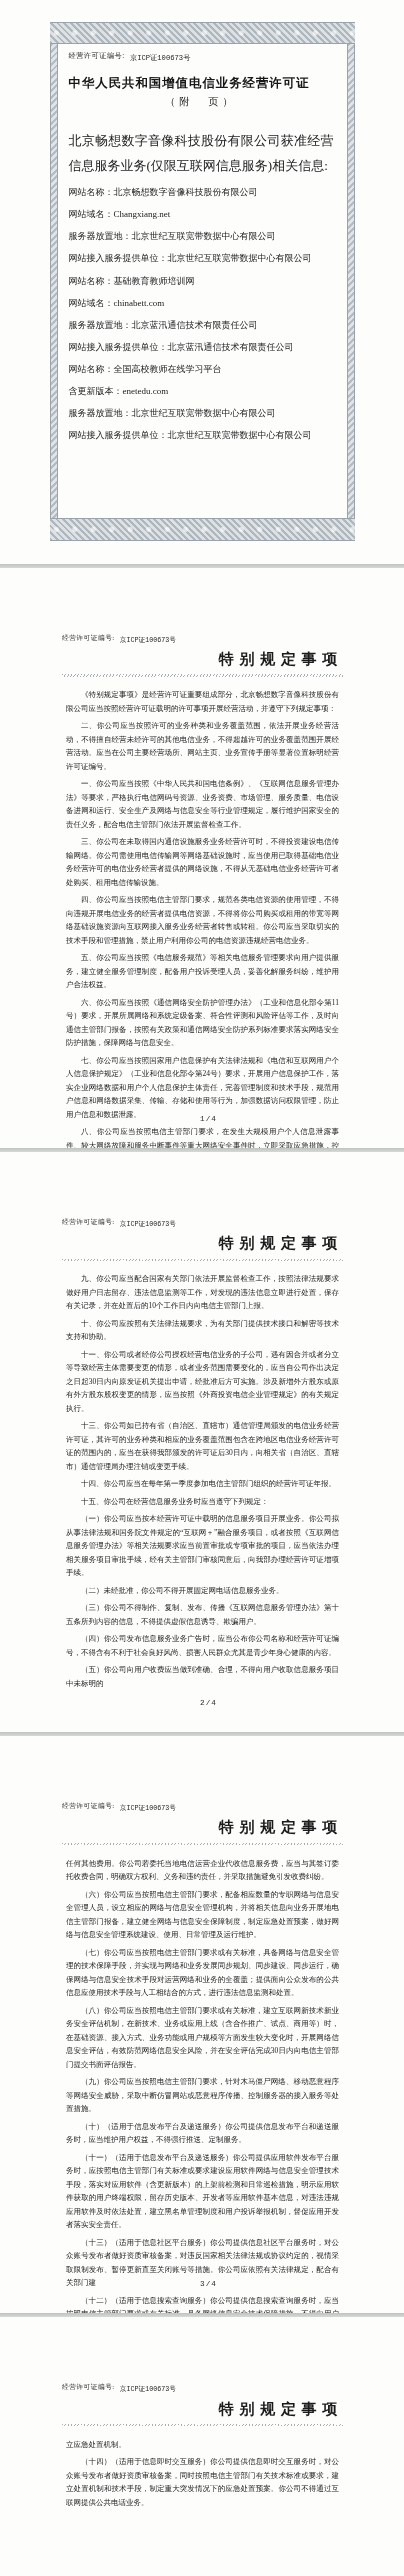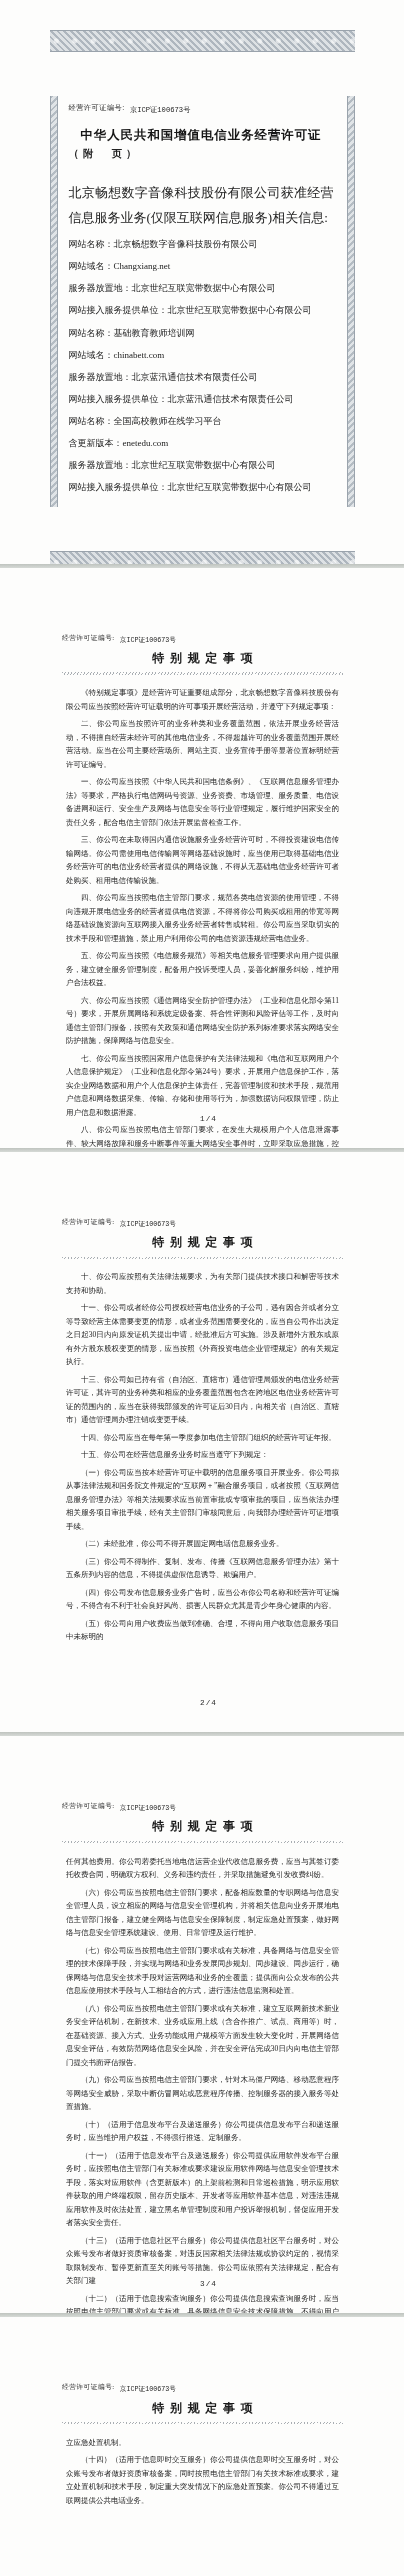--- a/index.html
+++ b/index.html
@@ -6,47 +6,47 @@
   .scan{width:405px;margin:0 auto;background:#fcfcfb;font-family:"Liberation Serif","DejaVu Serif",serif;color:#222;}
   .sheet{position:relative;background:#fdfdfc;overflow:hidden;box-sizing:border-box;}
   .sheet-1{height:564px;padding-top:21.6px;display:flex;flex-direction:column;}
   .sheet-2{height:580px;}
   .sheet-3{height:580px;}
   .sheet-4{height:577px;}
   .sheet-5{height:556px;}
   .page-sep{height:4.1px;background:linear-gradient(#bfc4bf,#d6dad6);}
 
   
-  .cert-frame{margin:8px 50px;display:flex;flex-direction:column;flex:1;gap:44px;}
+  .cert-frame{margin:0 50px;display:flex;flex-direction:column;flex:1;}
   .band{height:20.6px;
     background:
       radial-gradient(circle at 6.2px 50%, rgba(255,255,255,.6) 2.1px, rgba(255,255,255,0) 3.1px),
       repeating-linear-gradient(45deg,#aeb6be 0 2.1px,#dde1e4 2.1px 4.6px);
     background-size:18.5px 100%,auto;
     border-top:1px solid #9aa3ac;border-bottom:1px solid #9aa3ac;}
   .frame-mid{flex:1;display:flex;}
   .vband{width:6.2px;
     background:repeating-linear-gradient(135deg,#b4bcc3 0 2.1px,#e0e4e7 2.1px 4.6px);
     border-left:0.5px solid #9aa3ac;border-right:0.5px solid #9aa3ac;}
   .cert-content{flex:1;padding:7.2px 13.4px 5.2px 10.3px;}
   .cert-foot{height:23px;}
 
   .lic-row{font-size:7.2px;color:#1e1e1e;}
   .lic-label{letter-spacing:0.5px;}
   .lic-no{margin-left:5.2px;position:relative;top:2.1px;font-family:"Liberation Mono","DejaVu Sans Mono",monospace;font-size:7.2px;}
-  .cert-title{margin:13.4px 0 3.1px 0;text-align:center;font-size:12.4px;font-weight:bold;letter-spacing:1px;color:#171717;}
-  .cert-sub{font-size:10.3px;font-weight:bold;letter-spacing:4.1px;margin-bottom:20.6px;}
+  .cert-title{margin:13.4px 0 3.1px 0;font-size:12.4px;font-weight:bold;letter-spacing:1px;color:#171717;}
+  .cert-sub{text-align:center;font-size:10.3px;font-weight:normal;letter-spacing:4.1px;margin-bottom:20.6px;}
   .cert-intro{font-size:13px;line-height:1.85;margin:0 0 5.2px 0;text-align:justify;}
   .info-line{font-size:9px;line-height:1.6;margin:7.7px 0;text-align:justify;}
 
   
   .prov{padding:66px 62px 0 62px;}
   .prov .lic-row{font-size:6.7px;}
   .prov .lic-no{font-size:6.7px;top:1.5px;}
-  .prov-title{margin:7.2px 0 5.2px 0;text-align:center;font-size:12px;font-weight:bold;letter-spacing:5.7px;color:#1b1b1b;text-indent:5.7px;}
+  .prov-title{margin:7.2px 0 5.2px 0;text-align:right;font-size:15px;font-weight:bold;letter-spacing:5.7px;color:#1b1b1b;text-indent:5.7px;}
   .wavy{height:2.6px;margin-bottom:11.3px;
     background:repeating-linear-gradient(120deg,#9aa0a6 0 0.8px,rgba(255,255,255,0) 0.8px 2.8px);
     opacity:.85;}
   .prov-body{font-size:7.5px;line-height:1.8;text-align:justify;}
   .para{margin:4px;text-indent:2em;}
   .para.cont{text-indent:0;}
   .page-num{position:absolute;left:0;right:0;bottom:25px;text-align:center;font-size:7.7px;letter-spacing:1px;color:#2c2c2c;font-family:"Liberation Mono","DejaVu Sans Mono",monospace;margin-left:12px;}
 </style>
 </head>
 <body>
@@ -106,20 +106,21 @@
     <div class="page-num">1/4</div>
   </section>
     <div class="page-sep"></div>
     <section class="sheet prov sheet-3">
     <div class="lic-row">
       <span class="lic-label">经营许可证编号:</span><span class="lic-no">京ICP证100673号</span>
     </div>
     <h2 class="prov-title">特别规定事项</h2>
     <div class="wavy"></div>
     <div class="prov-body">
+        <p class="para">九、你公司应当配合国家有关部门依法开展监督检查工作，按照法律法规要求做好用户日志留存、违法信息监测等工作，对发现的违法信息立即进行处置，保存有关记录，并在处置后的10个工作日内向电信主管部门上报。</p>
         <p class="para">十、你公司应按照有关法律法规要求，为有关部门提供技术接口和解密等技术支持和协助。</p>
         <p class="para">十一、你公司或者经你公司授权经营电信业务的子公司，遇有因合并或者分立等导致经营主体需要变更的情形，或者业务范围需要变化的，应当自公司作出决定之日起30日内向原发证机关提出申请，经批准后方可实施。涉及新增外方股东或原有外方股东股权变更的情形，应当按照《外商投资电信企业管理规定》的有关规定执行。</p>
         <p class="para">十三、你公司如已持有省（自治区、直辖市）通信管理局颁发的电信业务经营许可证，其许可的业务种类和相应的业务覆盖范围包含在跨地区电信业务经营许可证的范围内的，应当在获得我部颁发的许可证后30日内，向相关省（自治区、直辖市）通信管理局办理注销或变更手续。</p>
         <p class="para">十四、你公司应当在每年第一季度参加电信主管部门组织的经营许可证年报。</p>
         <p class="para">十五、你公司在经营信息服务业务时应当遵守下列规定：</p>
         <p class="para">（一）你公司应当按本经营许可证中载明的信息服务项目开展业务。你公司拟从事法律法规和国务院文件规定的“互联网＋”融合服务项目，或者按照《互联网信息服务管理办法》等相关法规要求应当前置审批或专项审批的项目，应当依法办理相关服务项目审批手续，经有关主管部门审核同意后，向我部办理经营许可证增项手续。</p>
         <p class="para">（二）未经批准，你公司不得开展固定网电话信息服务业务。</p>
         <p class="para">（三）你公司不得制作、复制、发布、传播《互联网信息服务管理办法》第十五条所列内容的信息，不得提供虚假信息诱导、欺骗用户。</p>
         <p class="para">（四）你公司发布信息服务业务广告时，应当公布你公司名称和经营许可证编号，不得含有不利于社会良好风尚、损害人民群众尤其是青少年身心健康的内容。</p>
         <p class="para">（五）你公司向用户收费应当做到准确、合理，不得向用户收取信息服务项目中未标明的</p>

